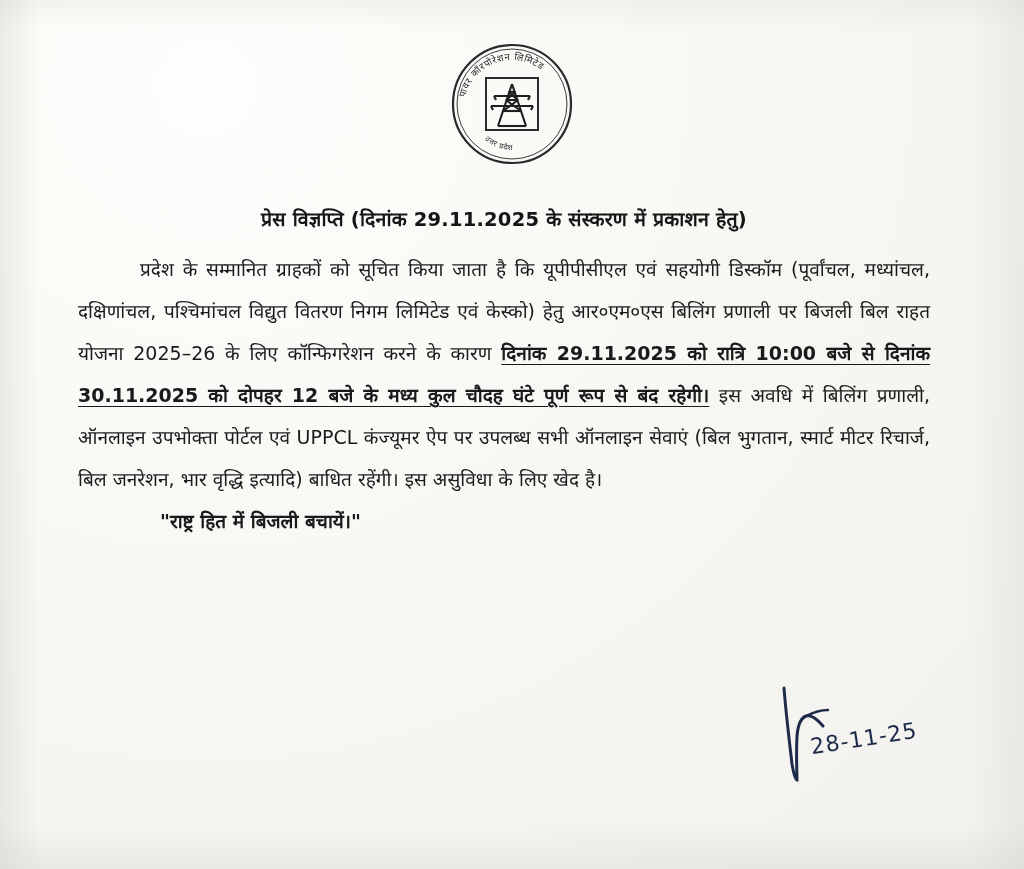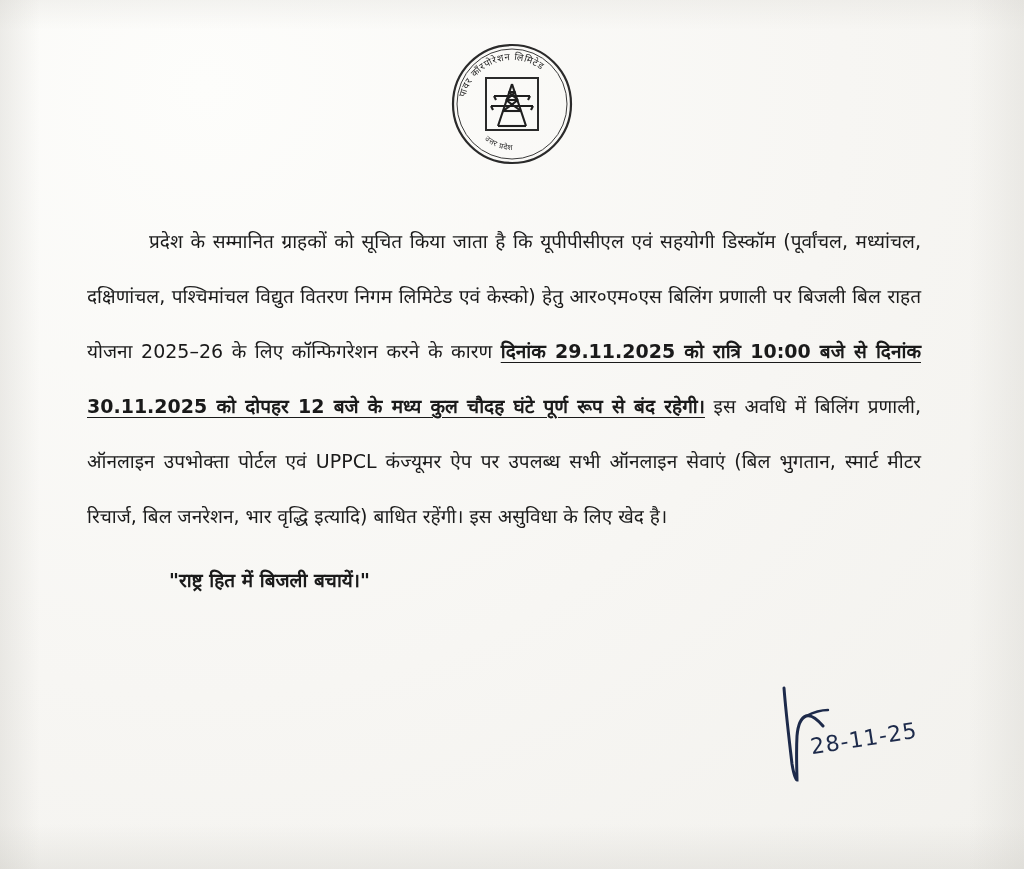--- a/index.html
+++ b/index.html
@@ -61,23 +61,23 @@
     text-align: center;
     font-size: 19.5px;
     font-weight: 700;
     color: #161616;
     letter-spacing: 0.2px;
     margin: 0 0 16px 0;
     font-family: "DejaVu Sans", sans-serif;
   }
 
   p.body-para {
-    margin: 9px;
+    margin: 0;
     font-size: 19px;
-    line-height: 55px;
+    line-height: 42px;
     color: #1a1a1a;
     text-align: justify;
     text-justify: inter-word;
     text-indent: 62px;
     font-family: "DejaVu Sans", sans-serif;
   }
   p.body-para.second {
     margin-top: 6px;
     text-indent: 62px;
   }
@@ -158,20 +158,21 @@
         </text>
         <text font-family="DejaVu Sans, sans-serif" font-size="7.5" fill="#1f1f1f" letter-spacing="0.4">
           <textPath href="#arcBottom" startOffset="26%">उत्तर प्रदेश</textPath>
         </text>
       </svg>
     </div>
   </div>
 
   <div class="content">
 
+    <h1 class="doc-title">प्रेस विज्ञप्ति (दिनांक 29.11.2025 के संस्करण में प्रकाशन हेतु)</h1>
 
     <p class="body-para"><span>प्रदेश के सम्मानित ग्राहकों को सूचित किया जाता है कि यूपीपीसीएल एवं सहयोगी डिस्कॉम (पूर्वांचल, मध्यांचल, दक्षिणांचल, पश्चिमांचल विद्युत वितरण निगम लिमिटेड एवं केस्को) हेतु आर०एम०एस बिलिंग प्रणाली पर बिजली बिल राहत योजना 2025–26 के लिए कॉन्फिगरेशन करने के कारण </span><span class="underline-bold">दिनांक 29.11.2025 को रात्रि 10:00 बजे से दिनांक 30.11.2025 को दोपहर 12 बजे के मध्य कुल चौदह घंटे पूर्ण रूप से बंद रहेगी।</span><span> इस अवधि में बिलिंग प्रणाली, ऑनलाइन उपभोक्ता पोर्टल एवं UPPCL कंज्यूमर ऐप पर उपलब्ध सभी ऑनलाइन सेवाएं (बिल भुगतान, स्मार्ट मीटर रिचार्ज, बिल जनरेशन, भार वृद्धि इत्यादि) बाधित रहेंगी। इस असुविधा के लिए खेद है।</span></p>
 
 
     <p class="body-para slogan">"राष्ट्र हित में बिजली बचायें।"</p>
   </div>
 
   <div class="signature">
     <svg viewBox="0 0 170 110" width="170" height="110" aria-hidden="true">
       <path d="M 14,8 C 16,34 19,58 22,84 C 24,96 26,100 27,100 C 27,94 26,74 27,56 C 28,44 31,38 36,36 C 42,34 48,40 53,46" fill="none" stroke="#1d2a4a" stroke-width="3" stroke-linecap="round"></path>

